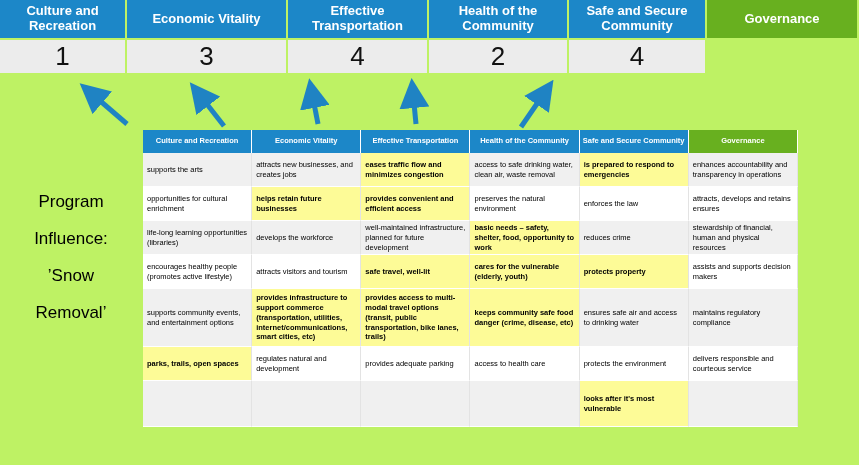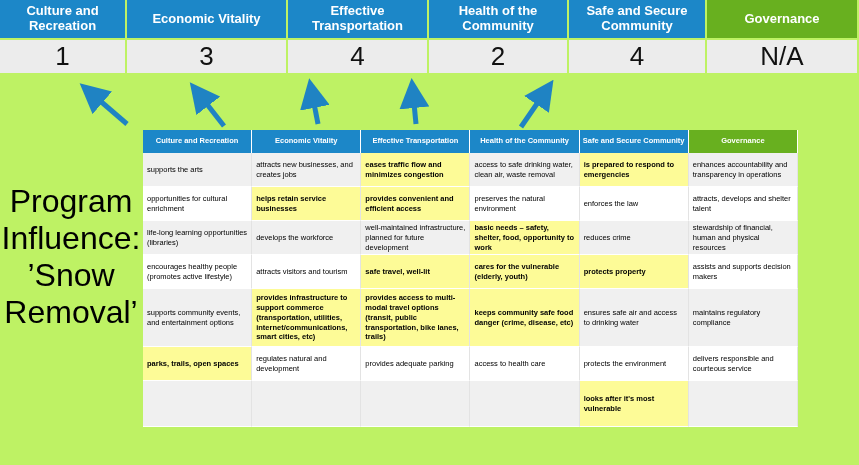--- a/index.html
+++ b/index.html
@@ -17,21 +17,21 @@
           text-align:center;padding:0 6px;box-sizing:border-box;}
   .b-c5 .b-head{background:#68b01f;}
   .b-score{height:33px;margin-top:2px;background:#ececec;color:#111;font-size:26px;
            display:flex;align-items:center;justify-content:center;}
 
   
   #arrows{position:absolute;left:0;top:78px;width:720px;height:56px;}
 
   
   .program-label{position:absolute;left:0;top:183px;width:142px;text-align:center;
-                 color:#000;font-size:32px;line-height:37px;}
+                 color:#000;font-size:17px;line-height:37px;}
 
   
   .matrix-wrap{position:absolute;left:143px;top:130px;}
   table.matrix{border-collapse:separate;border-spacing:0;width:655px;table-layout:fixed;}
   table.matrix th{background:#1c87c8;color:#fff;font-weight:bold;font-size:7.5px;
                   line-height:1.15;text-align:center;vertical-align:middle;height:23px;
                   padding:1px 3px;border-right:1px solid #fff;box-sizing:border-box;}
   table.matrix th.gov{background:#68b01f;}
   table.matrix td{font-size:7.5px;line-height:1.3;color:#000;vertical-align:middle;
                   padding:2px 4px;border-right:1px solid #e3e3e3;border-bottom:1px solid #ffffff;
@@ -68,21 +68,20 @@
     <div class="b-col b-c3">
       <div class="b-head">Health of the Community</div>
       <div class="b-score">2</div>
     </div>
     <div class="b-col b-c4">
       <div class="b-head">Safe and Secure Community</div>
       <div class="b-score">4</div>
     </div>
     <div class="b-col b-c5">
       <div class="b-head">Governance</div>
-      <div class="b-score">N/A</div>
     </div>
   </div>
 
   <svg id="arrows" viewBox="0 0 720 56" xmlns="http://www.w3.org/2000/svg">
     <defs>
       <marker id="ah" markerWidth="6" markerHeight="6" refX="3" refY="3" orient="auto">
         <path d="M0,0 L6,3 L0,6 Z" fill="#1f83c3"></path>
       </marker>
     </defs>
     <line x1="127" y1="46" x2="91" y2="15" stroke="#1f83c3" stroke-width="5" marker-end="url(#ah)"></line>
@@ -115,25 +114,25 @@
           <tr>
             <td>supports the arts</td>
             <td>attracts new businesses, and creates jobs</td>
             <td class="hl">eases traffic flow and minimizes congestion</td>
             <td>access to safe drinking water, clean air, waste removal</td>
             <td class="hl">is prepared to respond to emergencies</td>
             <td>enhances accountability and transparency in operations</td>
           </tr>
           <tr>
             <td>opportunities for cultural enrichment</td>
-            <td class="hl">helps retain service businesses</td>
+            <td class="hl">helps retain future businesses</td>
             <td class="hl">provides convenient and efficient access</td>
             <td>preserves the natural environment</td>
             <td>enforces the law</td>
-            <td>attracts, develops and shelter talent</td>
+            <td>attracts, develops and retains ensures</td>
           </tr>
           <tr>
             <td>life-long learning opportunities (libraries)</td>
             <td>develops the workforce</td>
             <td>well-maintained infrastructure, planned for future development</td>
             <td class="hl">basic needs – safety, shelter, food, opportunity to work</td>
             <td>reduces crime</td>
             <td>stewardship of financial, human and physical resources</td>
           </tr>
           <tr>

